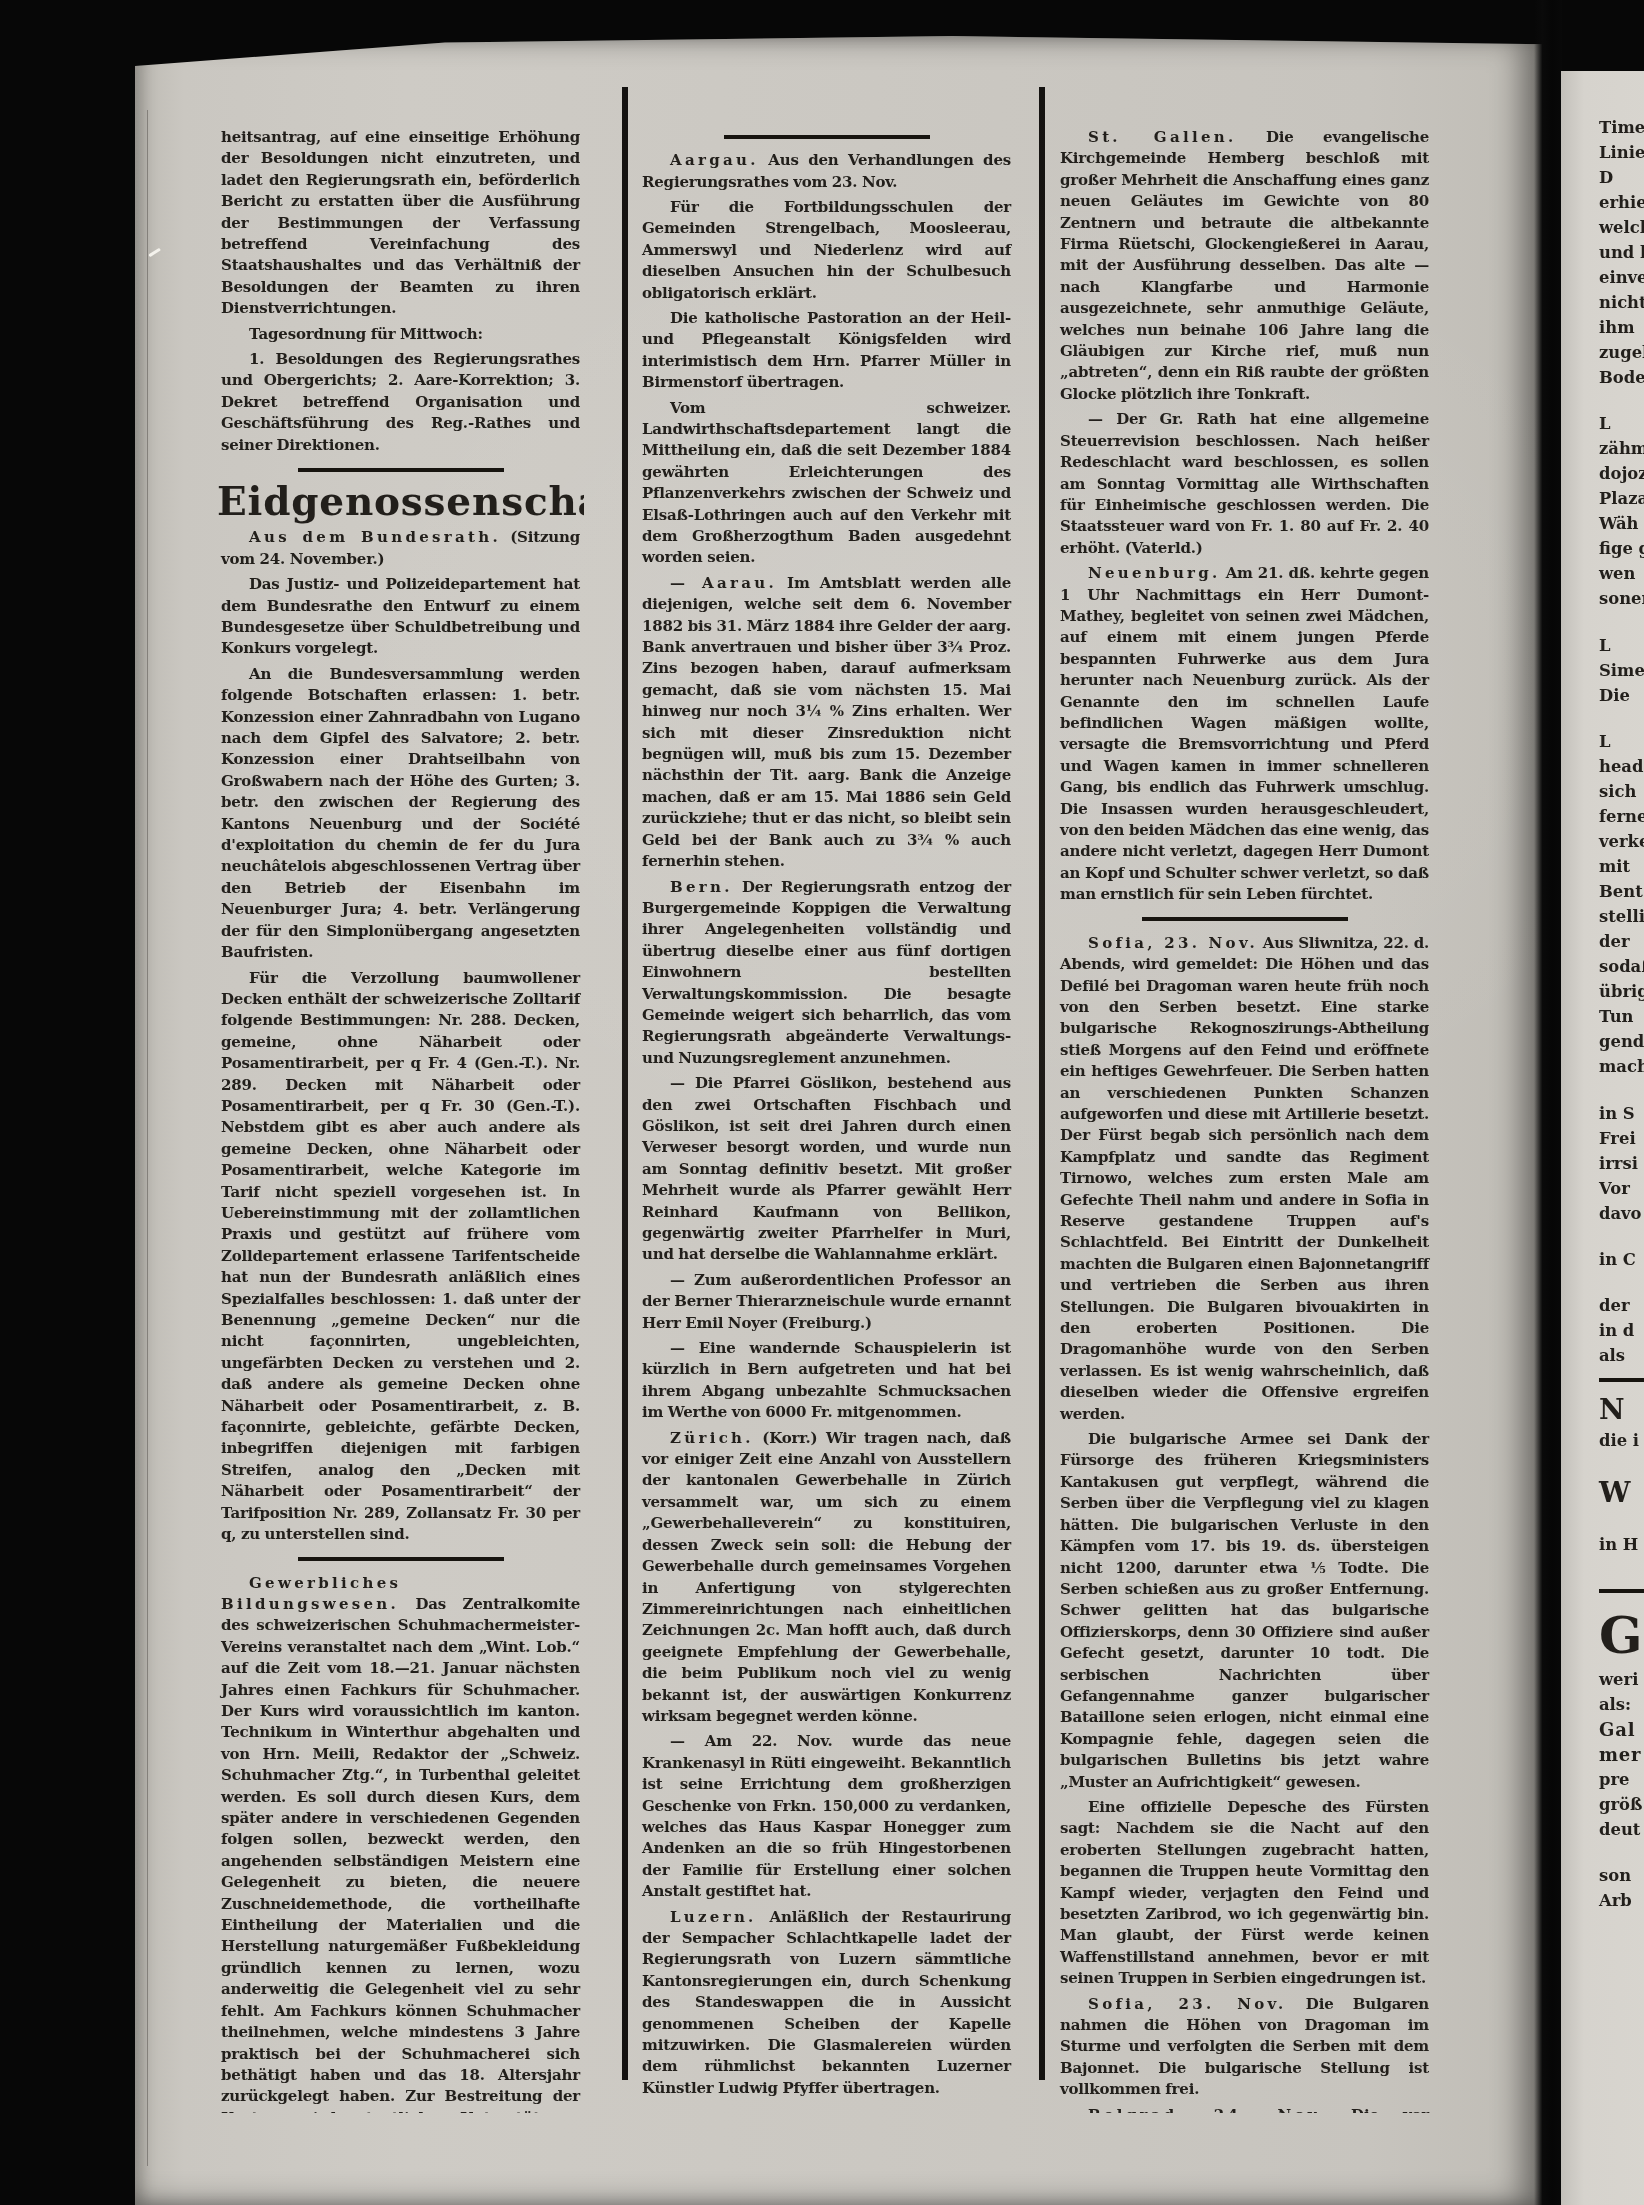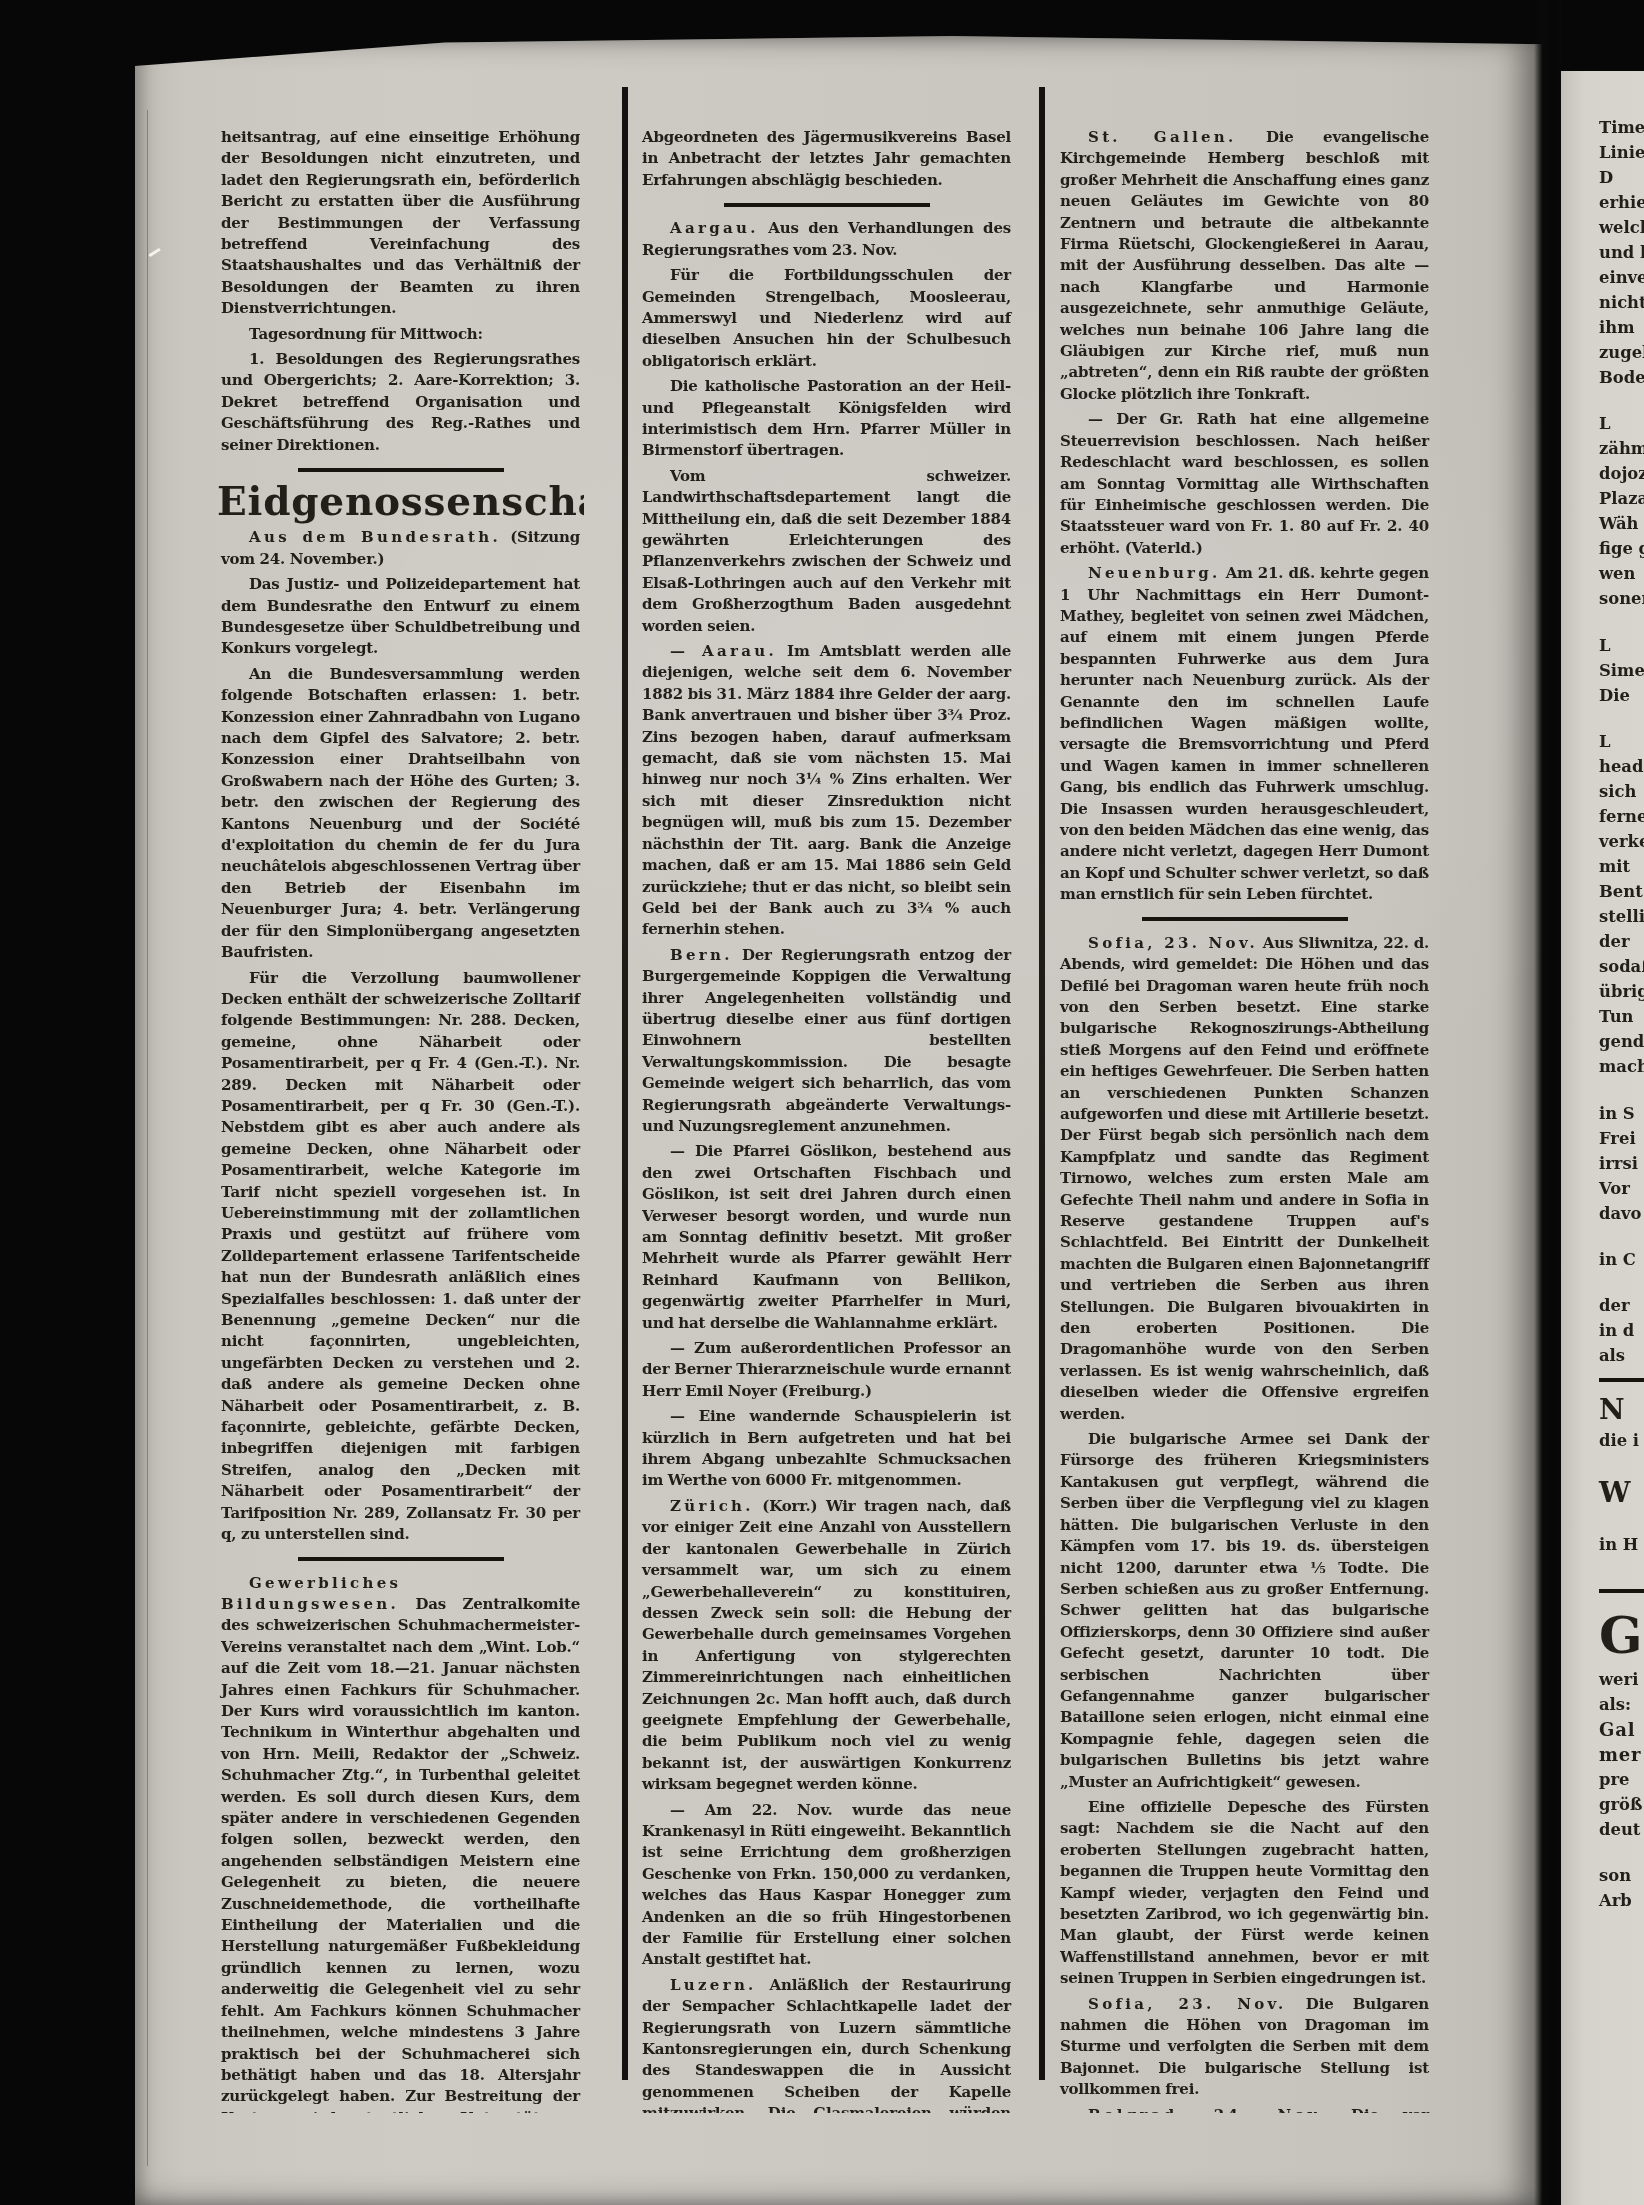--- a/index.html
+++ b/index.html
@@ -87,21 +87,20 @@
         <div class="section-rule"></div>
         <div class="big-heading">Eidgenossenschaft.</div>
         <p class="article"><span class="lead">Aus dem Bundesrath.</span> (Sitzung vom 24. November.)</p>
         <p class="article">Das Justiz- und Polizeidepartement hat dem Bundesrathe den Entwurf zu einem Bundesgesetze über Schuldbetreibung und Konkurs vorgelegt.</p>
         <p class="article">An die Bundesversammlung werden folgende Botschaften erlassen: 1. betr. Konzession einer Zahnradbahn von Lugano nach dem Gipfel des Salvatore; 2. betr. Konzession einer Drahtseilbahn von Großwabern nach der Höhe des Gurten; 3. betr. den zwischen der Regierung des Kantons Neuenburg und der Société d'exploitation du chemin de fer du Jura neuchâtelois abgeschlossenen Vertrag über den Betrieb der Eisenbahn im Neuenburger Jura; 4. betr. Verlängerung der für den Simplonübergang angesetzten Baufristen.</p>
         <p class="article">Für die Verzollung baumwollener Decken enthält der schweizerische Zolltarif folgende Bestimmungen: Nr. 288. Decken, gemeine, ohne Näharbeit oder Posamentirarbeit, per q Fr. 4 (Gen.-T.). Nr. 289. Decken mit Näharbeit oder Posamentirarbeit, per q Fr. 30 (Gen.-T.). Nebstdem gibt es aber auch andere als gemeine Decken, ohne Näharbeit oder Posamentirarbeit, welche Kategorie im Tarif nicht speziell vorgesehen ist. In Uebereinstimmung mit der zollamtlichen Praxis und gestützt auf frühere vom Zolldepartement erlassene Tarifentscheide hat nun der Bundesrath anläßlich eines Spezialfalles beschlossen: 1. daß unter der Benennung „gemeine Decken“ nur die nicht façonnirten, ungebleichten, ungefärbten Decken zu verstehen und 2. daß andere als gemeine Decken ohne Näharbeit oder Posamentirarbeit, z. B. façonnirte, gebleichte, gefärbte Decken, inbegriffen diejenigen mit farbigen Streifen, analog den „Decken mit Näharbeit oder Posamentirarbeit“ der Tarifposition Nr. 289, Zollansatz Fr. 30 per q, zu unterstellen sind.</p>
         <div class="section-rule"></div>
         <p class="article"><span class="lead">Gewerbliches Bildungswesen.</span> Das Zentralkomite des schweizerischen Schuhmachermeister-Vereins veranstaltet nach dem „Wint. Lob.“ auf die Zeit vom 18.—21. Januar nächsten Jahres einen Fachkurs für Schuhmacher. Der Kurs wird voraussichtlich im kanton. Technikum in Winterthur abgehalten und von Hrn. Meili, Redaktor der „Schweiz. Schuhmacher Ztg.“, in Turbenthal geleitet werden. Es soll durch diesen Kurs, dem später andere in verschiedenen Gegenden folgen sollen, bezweckt werden, den angehenden selbständigen Meistern eine Gelegenheit zu bieten, die neuere Zuschneidemethode, die vortheilhafte Eintheilung der Materialien und die Herstellung naturgemäßer Fußbekleidung gründlich kennen zu lernen, wozu anderweitig die Gelegenheit viel zu sehr fehlt. Am Fachkurs können Schuhmacher theilnehmen, welche mindestens 3 Jahre praktisch bei der Schuhmacherei sich bethätigt haben und das 18. Altersjahr zurückgelegt haben. Zur Bestreitung der Kosten wird staatliche Unterstützung nachgesucht.</p>
       </div>
     <div class="col" data-col="1">
-        <p class="article noindent">Abgeordneten des Jägermusikvereins Basel in Anbetracht der letztes Jahr gemachten Erfahrungen abschlägig beschieden.</p>
         <div class="section-rule"></div>
         <p class="article"><span class="lead">Aargau.</span> Aus den Verhandlungen des Regierungsrathes vom 23. Nov.</p>
         <p class="article">Für die Fortbildungsschulen der Gemeinden Strengelbach, Moosleerau, Ammerswyl und Niederlenz wird auf dieselben Ansuchen hin der Schulbesuch obligatorisch erklärt.</p>
         <p class="article">Die katholische Pastoration an der Heil- und Pflegeanstalt Königsfelden wird interimistisch dem Hrn. Pfarrer Müller in Birmenstorf übertragen.</p>
         <p class="article">Vom schweizer. Landwirthschaftsdepartement langt die Mittheilung ein, daß die seit Dezember 1884 gewährten Erleichterungen des Pflanzenverkehrs zwischen der Schweiz und Elsaß-Lothringen auch auf den Verkehr mit dem Großherzogthum Baden ausgedehnt worden seien.</p>
         <p class="article"><span class="lead">— Aarau.</span> Im Amtsblatt werden alle diejenigen, welche seit dem 6. November 1882 bis 31. März 1884 ihre Gelder der aarg. Bank anvertrauen und bisher über 3¾ Proz. Zins bezogen haben, darauf aufmerksam gemacht, daß sie vom nächsten 15. Mai hinweg nur noch 3¼ % Zins erhalten. Wer sich mit dieser Zinsreduktion nicht begnügen will, muß bis zum 15. Dezember nächsthin der Tit. aarg. Bank die Anzeige machen, daß er am 15. Mai 1886 sein Geld zurückziehe; thut er das nicht, so bleibt sein Geld bei der Bank auch zu 3¾ % auch fernerhin stehen.</p>
         <p class="article"><span class="lead">Bern.</span> Der Regierungsrath entzog der Burgergemeinde Koppigen die Verwaltung ihrer Angelegenheiten vollständig und übertrug dieselbe einer aus fünf dortigen Einwohnern bestellten Verwaltungskommission. Die besagte Gemeinde weigert sich beharrlich, das vom Regierungsrath abgeänderte Verwaltungs- und Nuzungsreglement anzunehmen.</p>
         <p class="article">— Die Pfarrei Göslikon, bestehend aus den zwei Ortschaften Fischbach und Göslikon, ist seit drei Jahren durch einen Verweser besorgt worden, und wurde nun am Sonntag definitiv besetzt. Mit großer Mehrheit wurde als Pfarrer gewählt Herr Reinhard Kaufmann von Bellikon, gegenwärtig zweiter Pfarrhelfer in Muri, und hat derselbe die Wahlannahme erklärt.</p>
         <p class="article">— Zum außerordentlichen Professor an der Berner Thierarzneischule wurde ernannt Herr Emil Noyer (Freiburg.)</p>
         <p class="article">— Eine wandernde Schauspielerin ist kürzlich in Bern aufgetreten und hat bei ihrem Abgang unbezahlte Schmucksachen im Werthe von 6000 Fr. mitgenommen.</p>

